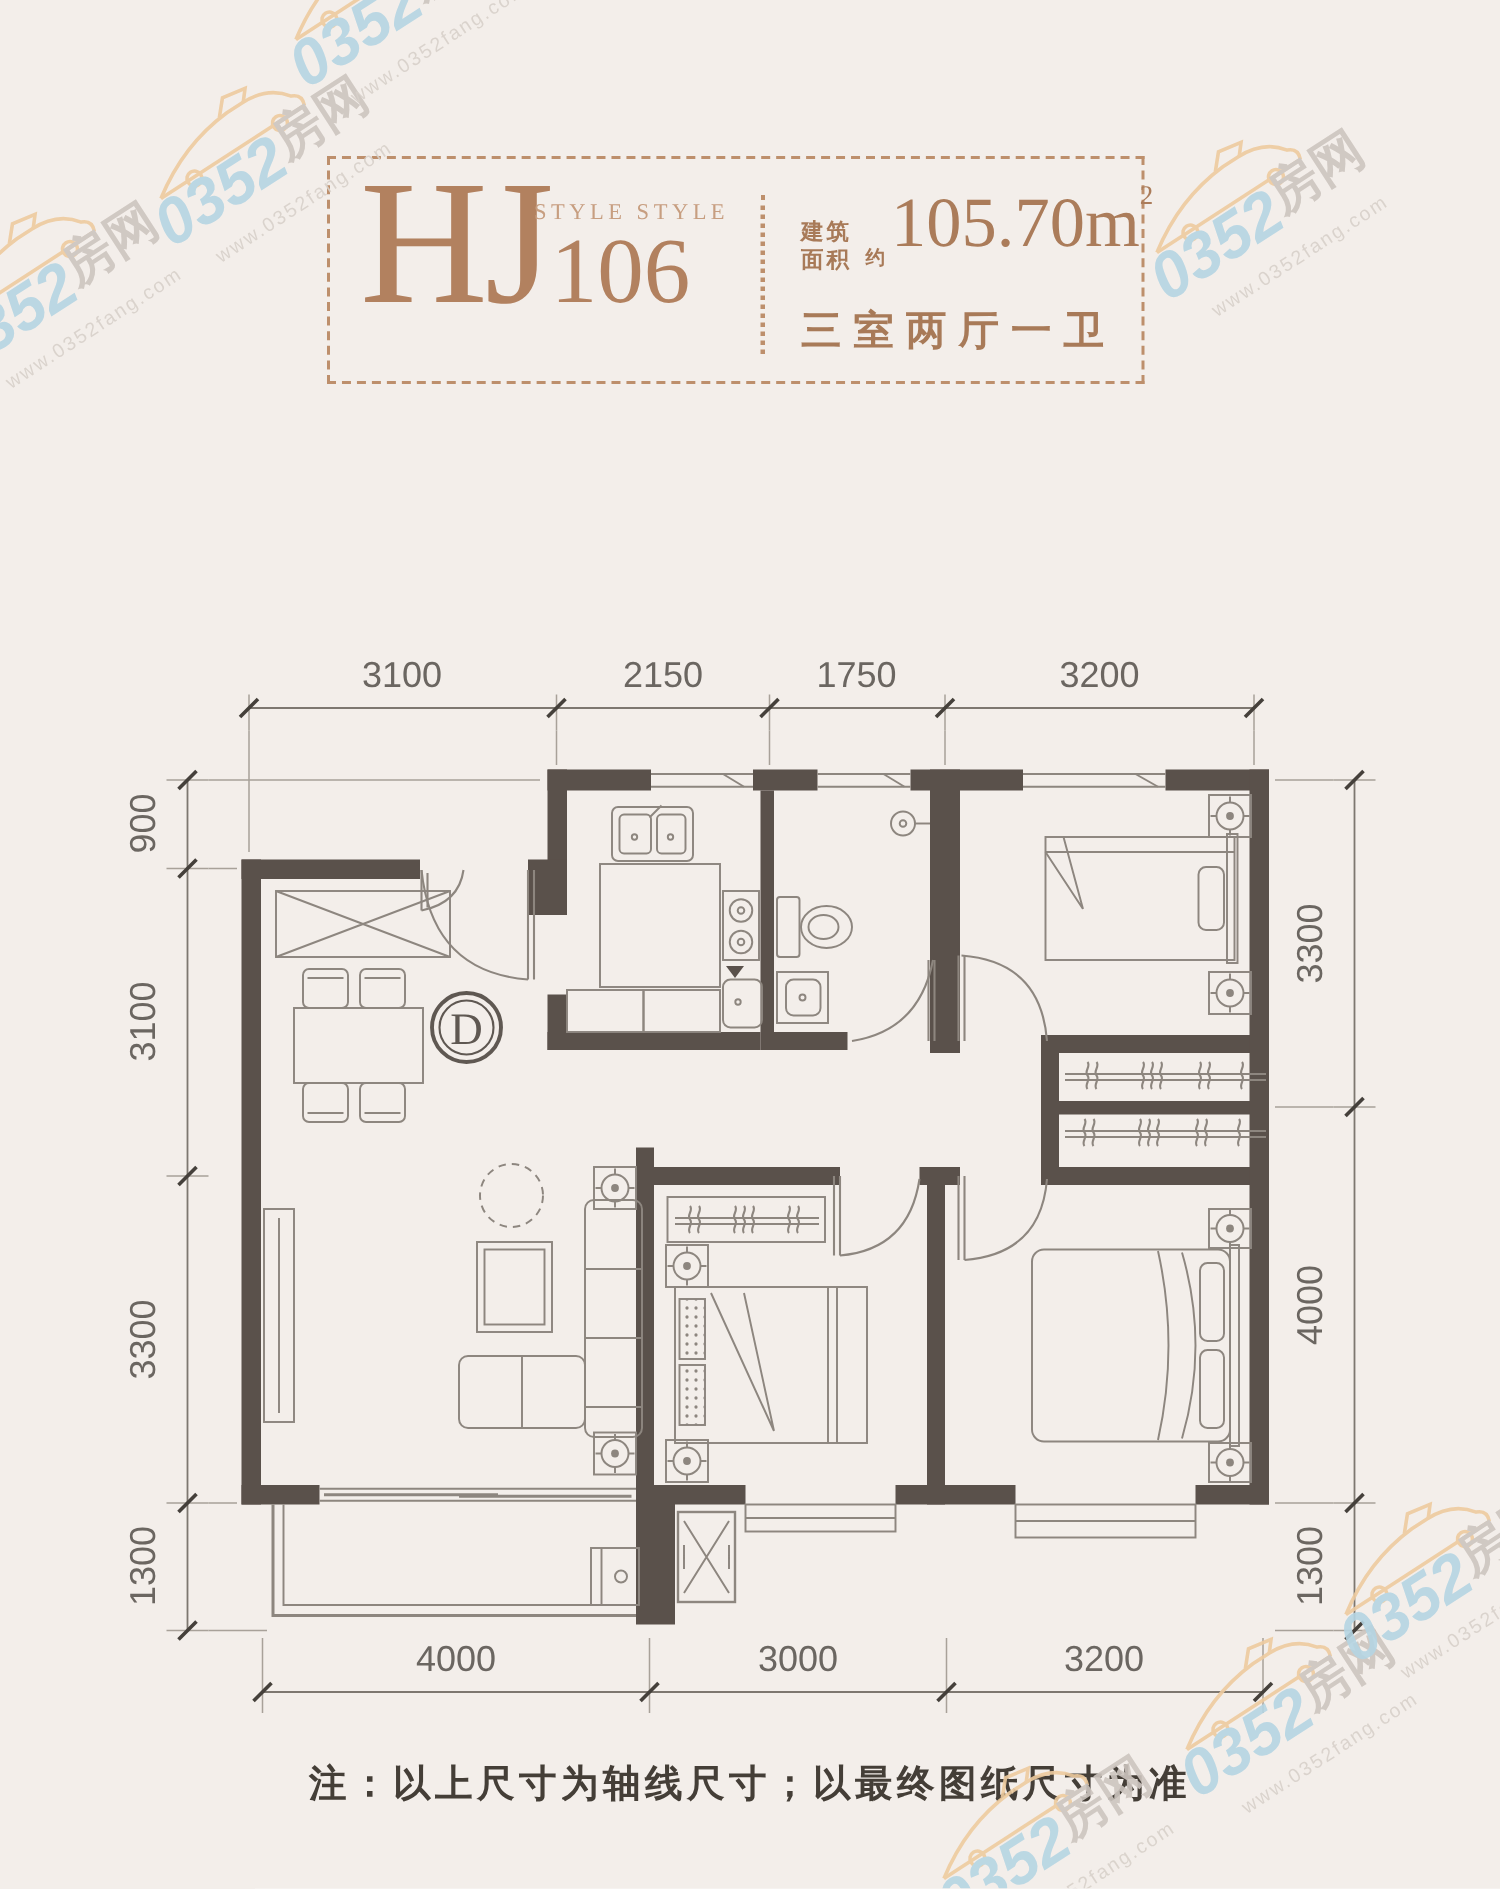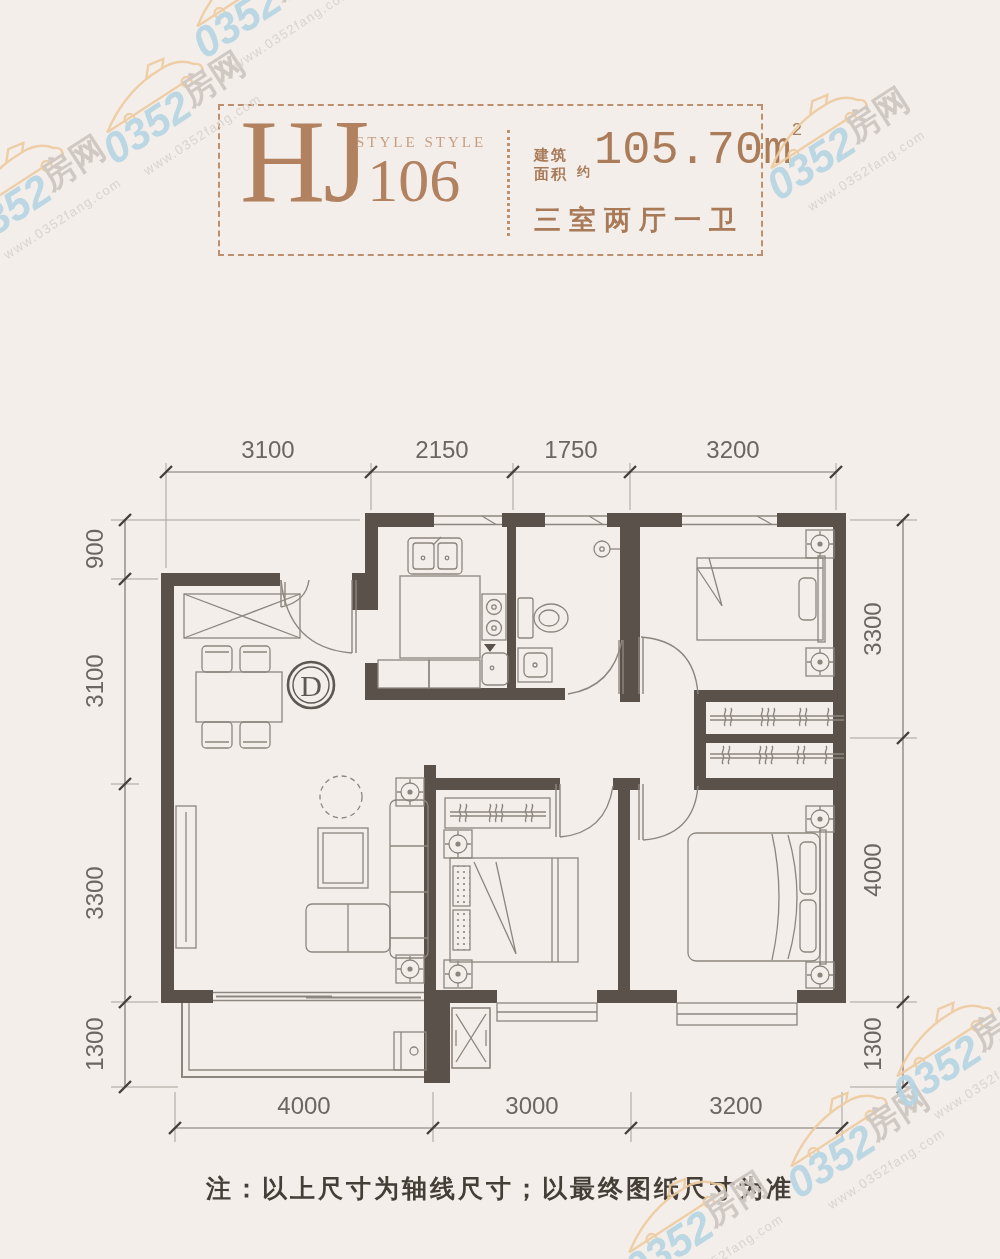--- a/index.html
+++ b/index.html
@@ -13,21 +13,21 @@
   .hj .big{font-size:118px;letter-spacing:-2px;}
   .hj .num{font-size:62px;}
   .room-style{position:absolute;left:136px;top:28px;font-size:15px;letter-spacing:3px;
               color:#c79e80;font-family:"Liberation Serif",serif;}
   .divider{position:absolute;left:287px;top:24px;height:106px;border-left:3px dotted #bd8f6c;}
   .area-cn{position:absolute;left:314px;top:40px;font-size:15px;line-height:1.25;
            letter-spacing:2px;color:#a87a58;font-family:"Liberation Serif",serif;font-weight:bold;text-align:center;}
   .approx{position:absolute;left:357px;top:57px;font-size:13px;color:#a87a58;
           font-family:"Liberation Serif",serif;font-weight:bold;}
   .area-val{position:absolute;left:374px;top:14px;font-size:47px;color:#ab7c5a;
-            font-family:Liberation Mono, monospace;}
+            font-family:Liberation Serif, serif;}
   .area-val sup{font-size:18px;vertical-align:28px;}
   .layout-cn{position:absolute;left:314px;top:84px;font-size:27px;letter-spacing:8px;
              color:#a87a58;font-family:"Liberation Serif",serif;font-weight:bold;margin-top:12px;}
   
   .note{position:absolute;left:0;top:1172px;width:100%;text-align:center;font-size:25px;
         letter-spacing:3px;color:#443e37;font-family:"Liberation Serif",serif;font-weight:bold;}
 </style>
 </head>
 <body>
 

